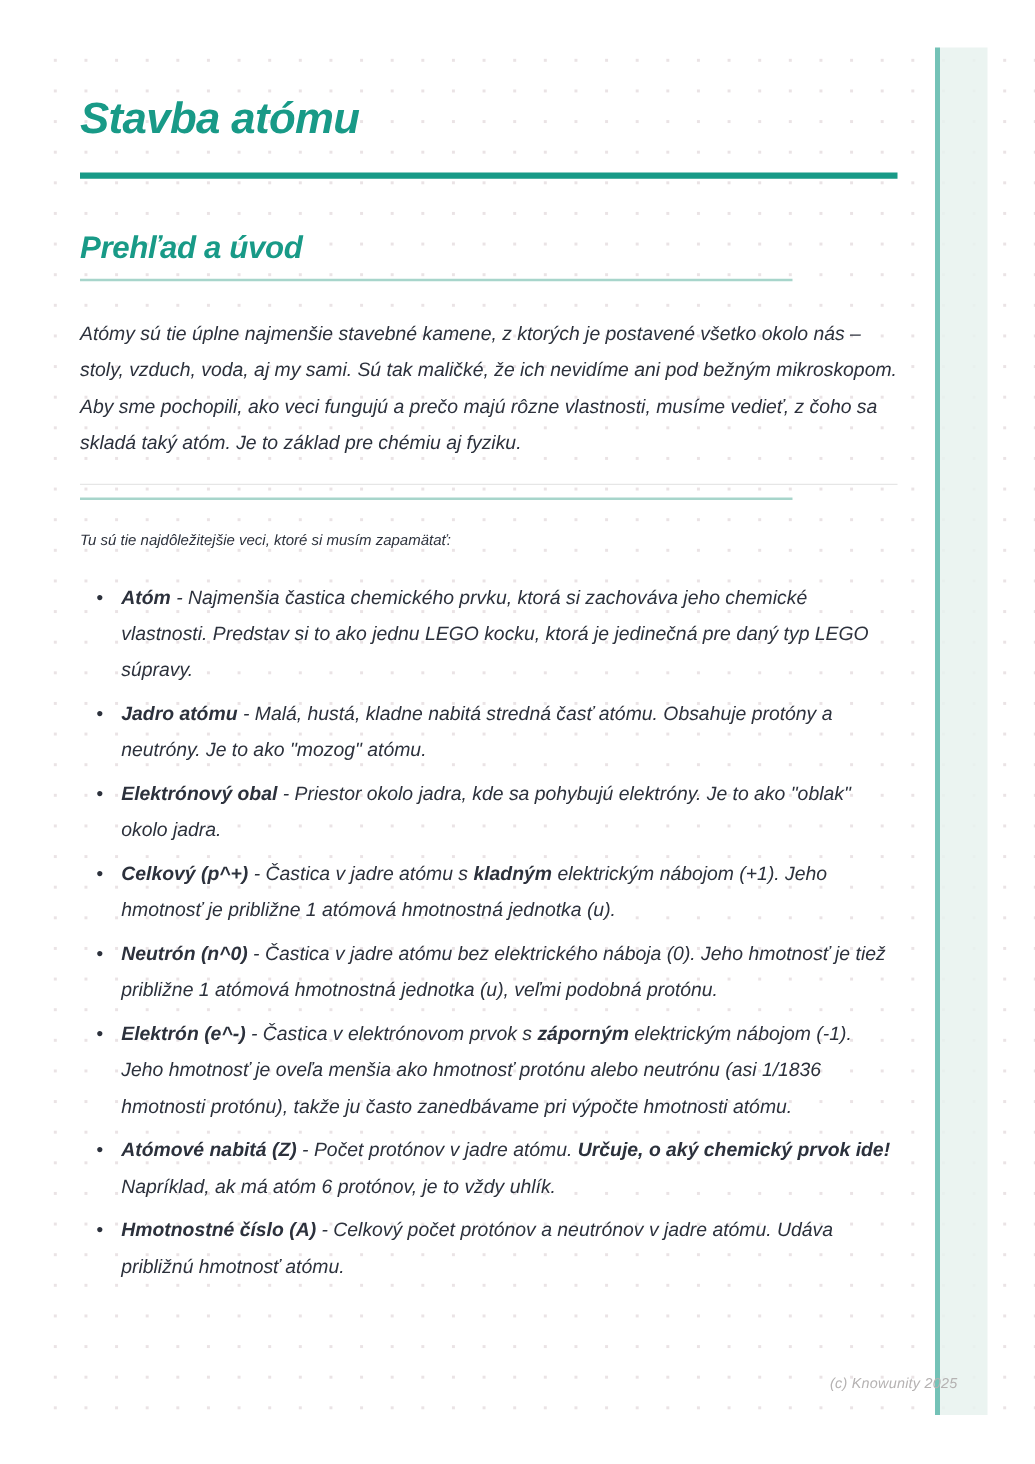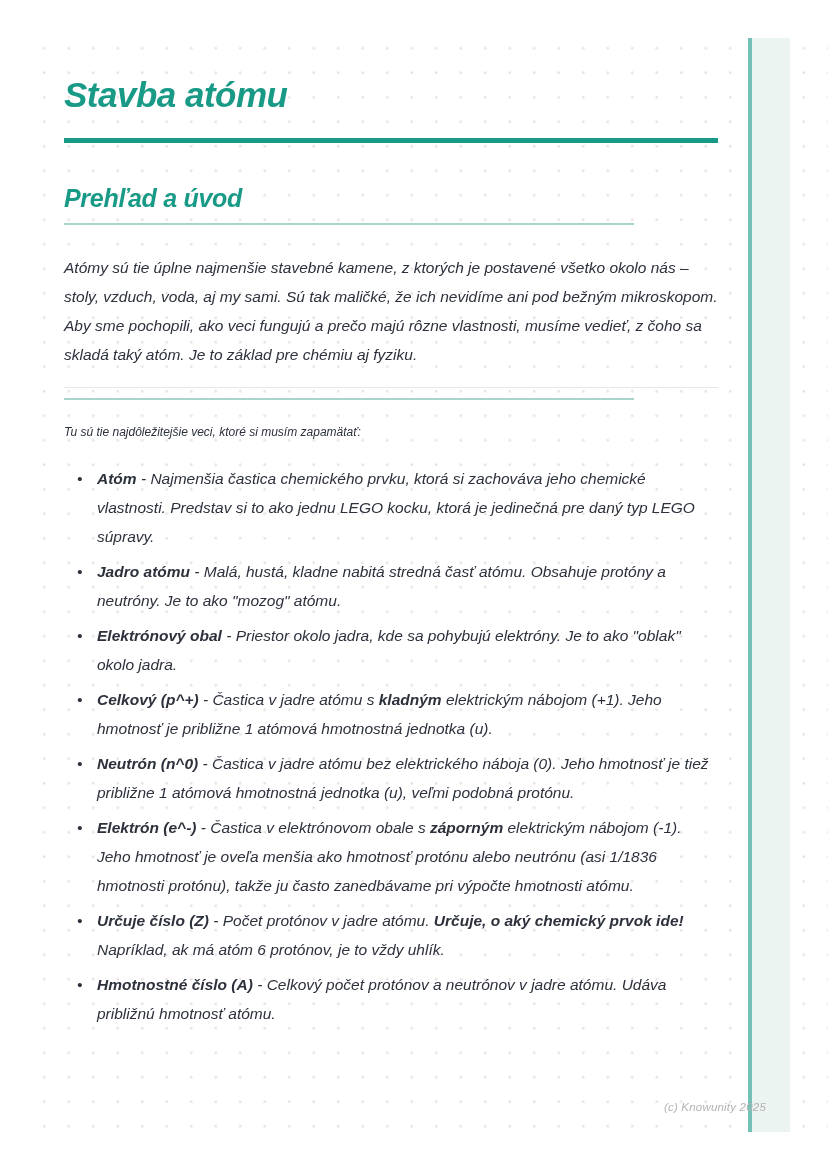--- a/index.html
+++ b/index.html
@@ -109,19 +109,19 @@
 
   <div class="h2-rule"></div>
   <p class="intro">Tu sú tie najdôležitejšie veci, ktoré si musím zapamätať:</p>
 
   <ul class="terms" id="terms-list">
       <li><span class="bullet">•</span><span class="seg-b">Atóm</span><span class="seg"> - Najmenšia častica chemického prvku, ktorá si zachováva jeho chemické vlastnosti. Predstav si to ako jednu LEGO kocku, ktorá je jedinečná pre daný typ LEGO súpravy.</span></li>
       <li><span class="bullet">•</span><span class="seg-b">Jadro atómu</span><span class="seg"> - Malá, hustá, kladne nabitá stredná časť atómu. Obsahuje protóny a neutróny. Je to ako "mozog" atómu.</span></li>
       <li><span class="bullet">•</span><span class="seg-b">Elektrónový obal</span><span class="seg"> - Priestor okolo jadra, kde sa pohybujú elektróny. Je to ako "oblak" okolo jadra.</span></li>
       <li><span class="bullet">•</span><span class="seg-b">Celkový (p^+)</span><span class="seg"> - Častica v jadre atómu s </span><span class="seg-b">kladným</span><span class="seg"> elektrickým nábojom (+1). Jeho hmotnosť je približne 1 atómová hmotnostná jednotka (u).</span></li>
       <li><span class="bullet">•</span><span class="seg-b">Neutrón (n^0)</span><span class="seg"> - Častica v jadre atómu bez elektrického náboja (0). Jeho hmotnosť je tiež približne 1 atómová hmotnostná jednotka (u), veľmi podobná protónu.</span></li>
-      <li><span class="bullet">•</span><span class="seg-b">Elektrón (e^-)</span><span class="seg"> - Častica v elektrónovom obale s </span><span class="seg-b">záporným</span><span class="seg"> elektrickým nábojom (-1). Jeho hmotnosť je oveľa menšia ako hmotnosť protónu alebo neutrónu (asi 1/1836 hmotnosti protónu), takže ju často zanedbávame pri výpočte hmotnosti atómu.</span></li>
-      <li><span class="bullet">•</span><span class="seg-b">Určuje číslo (Z)</span><span class="seg"> - Počet protónov v jadre atómu. </span><span class="seg-b">Určuje, o aký chemický prvok ide!</span><span class="seg"> Napríklad, ak má atóm 6 protónov, je to vždy uhlík.</span></li>
+      <li><span class="bullet">•</span><span class="seg-b">Elektrón (e^-)</span><span class="seg"> - Častica v elektrónovom prvok s </span><span class="seg-b">záporným</span><span class="seg"> elektrickým nábojom (-1). Jeho hmotnosť je oveľa menšia ako hmotnosť protónu alebo neutrónu (asi 1/1836 hmotnosti protónu), takže ju často zanedbávame pri výpočte hmotnosti atómu.</span></li>
+      <li><span class="bullet">•</span><span class="seg-b">Atómové nabitá (Z)</span><span class="seg"> - Počet protónov v jadre atómu. </span><span class="seg-b">Určuje, o aký chemický prvok ide!</span><span class="seg"> Napríklad, ak má atóm 6 protónov, je to vždy uhlík.</span></li>
       <li><span class="bullet">•</span><span class="seg-b">Hmotnostné číslo (A)</span><span class="seg"> - Celkový počet protónov a neutrónov v jadre atómu. Udáva približnú hmotnosť atómu.</span></li>
     </ul>
 </div>
 
 <div class="footer">(c) Knowunity 2025</div>
 
 </body></html>

